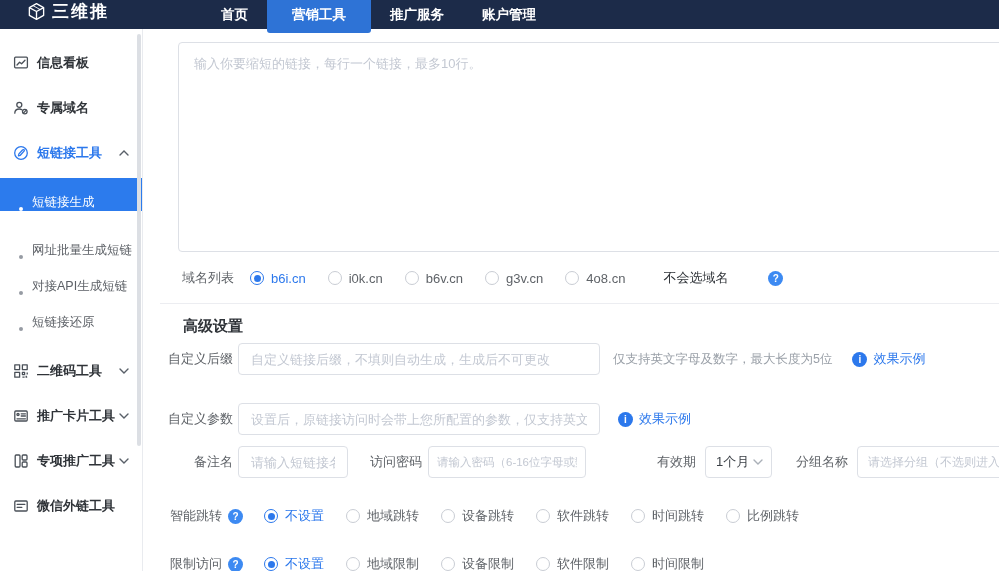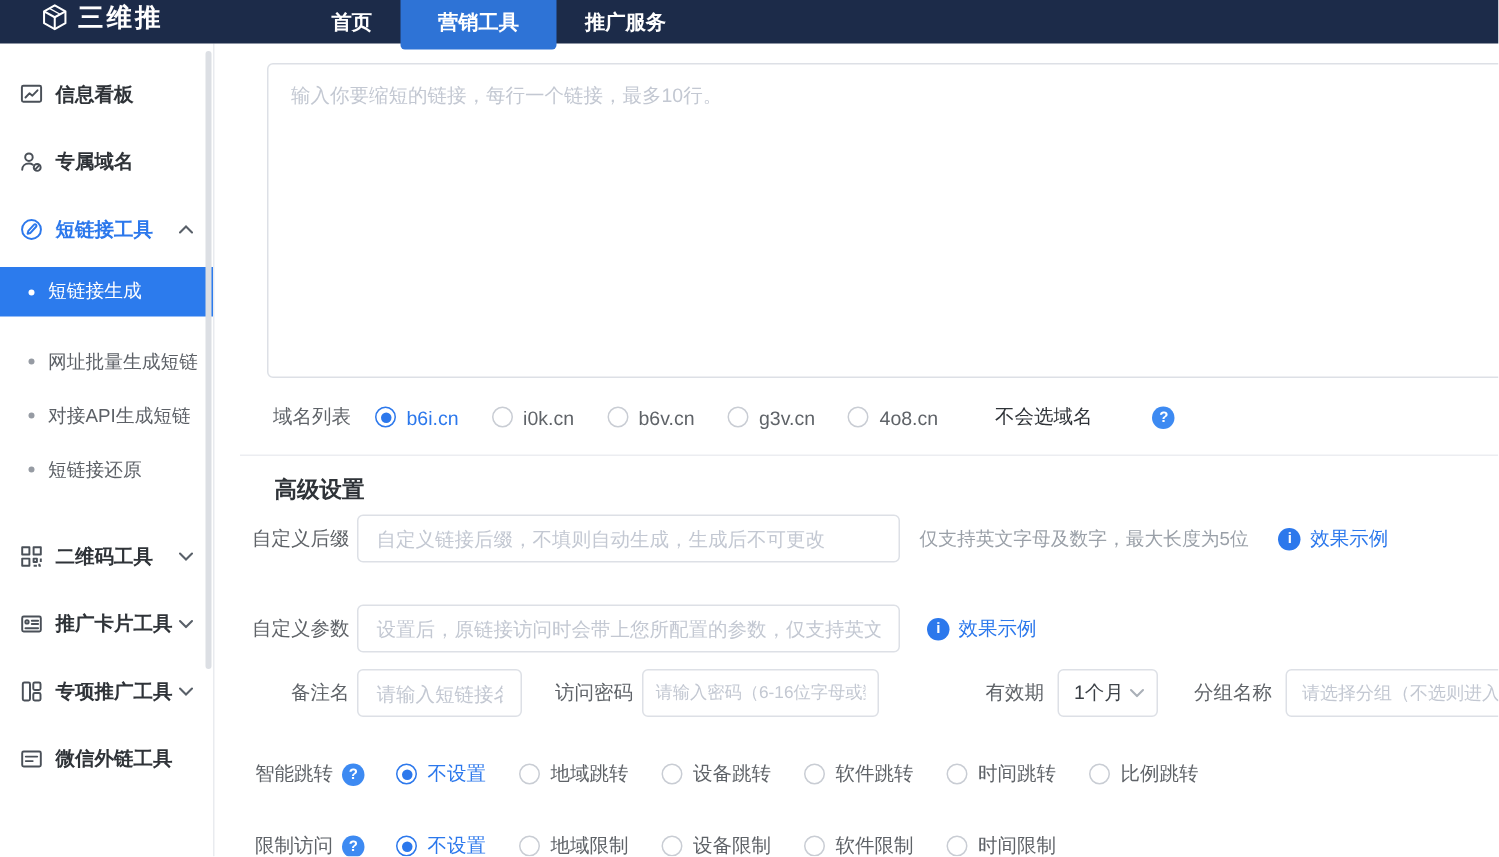--- a/index.html
+++ b/index.html
@@ -35,21 +35,21 @@
   }
   .sb-thumb { position:absolute; top:5px; right:1px; width:4px; height:412px; background:#dcdfe4; border-radius:2px; }
   .sb-item {
     height:45px; display:flex; align-items:center; padding-left:13px;
     font-size:13px; font-weight:600; color:#2f3338; cursor:pointer;
   }
   .sb-item .sb-icon { width:16px; height:16px; margin-right:8px; color:#4a5058; display:flex; flex:none; }
   .sb-item .chev { margin-left:auto; margin-right:13px; display:flex; color:#596069; }
   .sb-item.tool-active, .sb-item.tool-active .sb-icon { color:#2c78ec; }
   .sb-sub {
-    height:36px; display:flex; align-items:center; padding-left:19px;
+    height:36px; display:flex; align-items:flex-end; padding-left:19px;
     font-size:12.5px; color:#5c6066; cursor:pointer;
   }
   .sb-sub .dot { width:4px; height:4px; border-radius:50%; background:#969ba3; margin-right:9px; flex:none; }
   .sb-sub.selected { background:#2c7bed; color:#fff; height:33px; margin-top:3px; }
   .sb-sub.selected .dot { background:#fff; }
   .sb-sub.first-after { margin-top:12px; }
   .sb-item.group-gap { margin-top:17px; }
 
   
   .main { position:absolute; top:29px; left:144px; right:0; bottom:0; background:#fff; overflow:hidden; }
@@ -147,20 +147,21 @@
         <path d="M12 12 V22"></path>
         <path d="M7.5 4.5 L16.5 9.5" stroke-width="1.1"></path>
       </svg>
     </span>
     <span class="brand-text">三维推</span>
   </div>
   <div class="nav-items">
     <div class="nav-item">首页</div>
     <div class="nav-item active">营销工具</div>
     <div class="nav-item">推广服务</div>
+    <div class="nav-item">账户管理</div>
   </div>
 </div>
 
 <div class="sidebar">
 
   <div class="sb-item">
     <span class="sb-icon">
       <svg width="16" height="16" viewBox="0 0 16 16" fill="none" stroke="currentColor" stroke-width="1.3" stroke-linejoin="round" stroke-linecap="round">
         <rect x="1.6" y="2.2" width="12.8" height="10.6" rx="1"></rect>
         <polyline points="4,10 6.6,7.2 8.6,8.8 12,5.2"></polyline>

